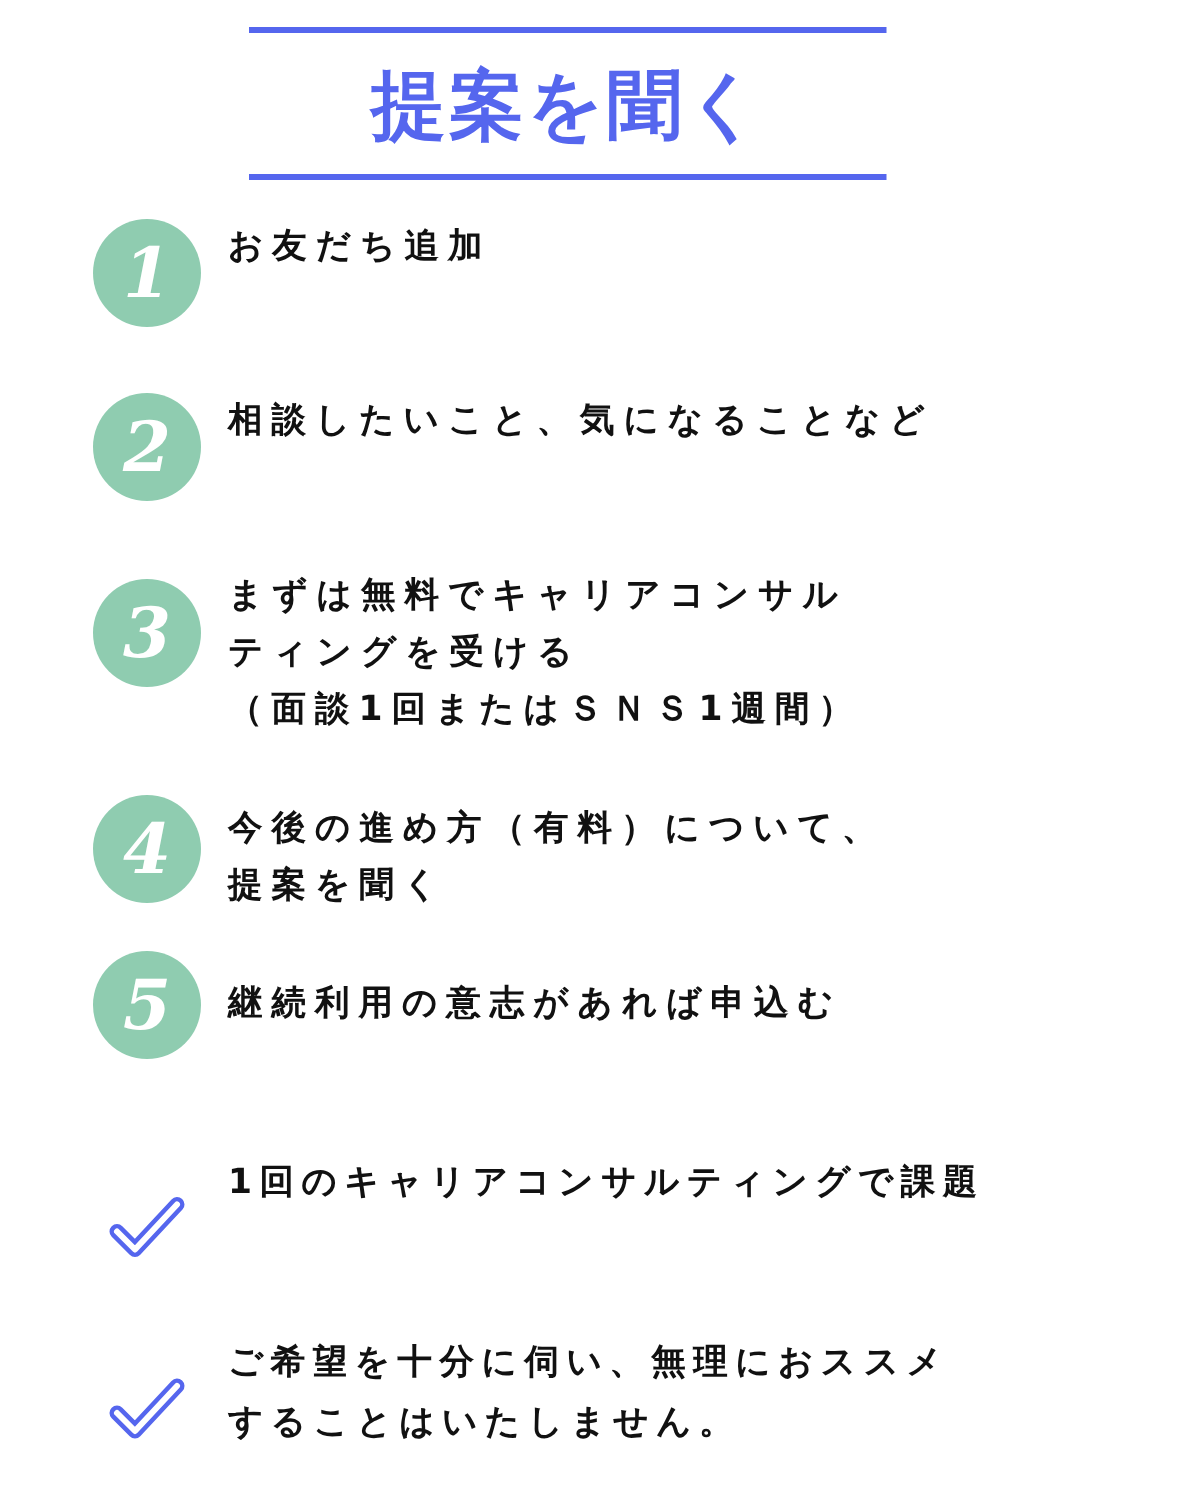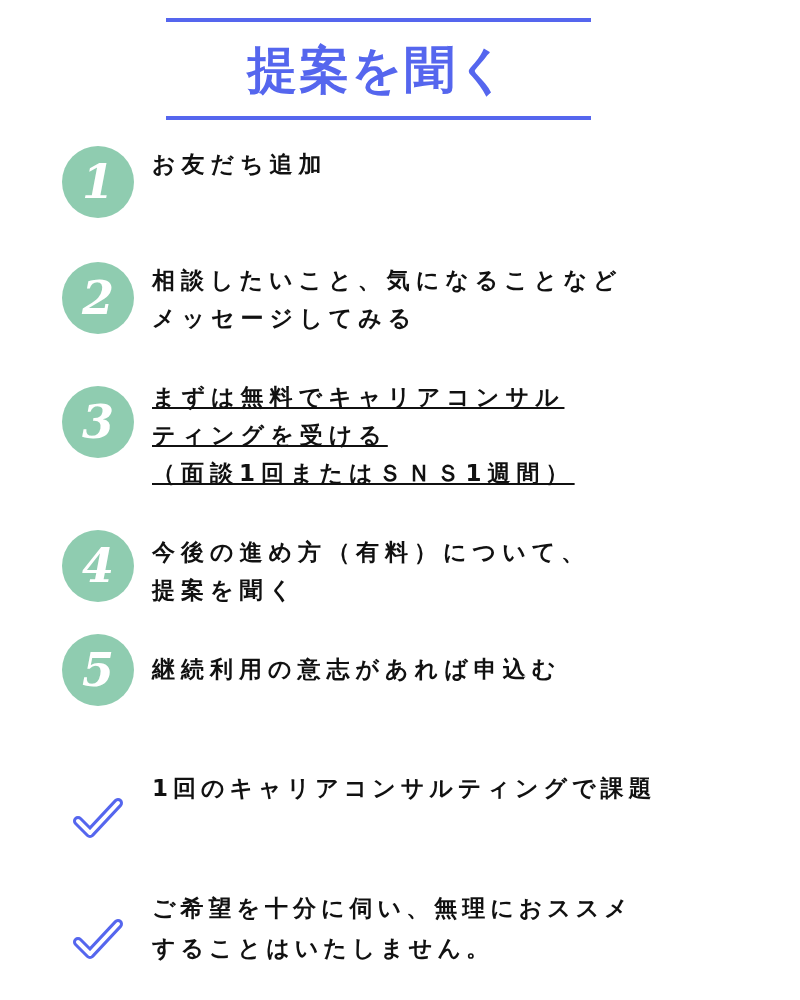--- a/index.html
+++ b/index.html
@@ -35,27 +35,26 @@
 </div>
 <div class="step-text" style="top:145px;">
   <span class="line">お友だち追加</span>
 </div>
 
 <div class="step-circle" style="top:262px;">
   <span>2</span>
 </div>
 <div class="step-text" style="top:261px;">
   <span class="line">相談したいこと、気になることなど</span>
-  <span class="line">メッセージしてみる</span>
 </div>
 
 <div class="step-circle" style="top:386px;">
   <span>3</span>
 </div>
-<div class="step-text" style="top:378px;text-decoration:underline;">
+<div class="step-text" style="top:378px;">
   <span class="line">まずは無料でキャリアコンサル</span>
   <span class="line">ティングを受ける</span>
   <span class="line">（面談1回またはＳＮＳ1週間）</span>
 </div>
 
 <div class="step-circle" style="top:530px;">
   <span>4</span>
 </div>
 <div class="step-text" style="top:533px;">
   <span class="line">今後の進め方（有料）について、</span>

